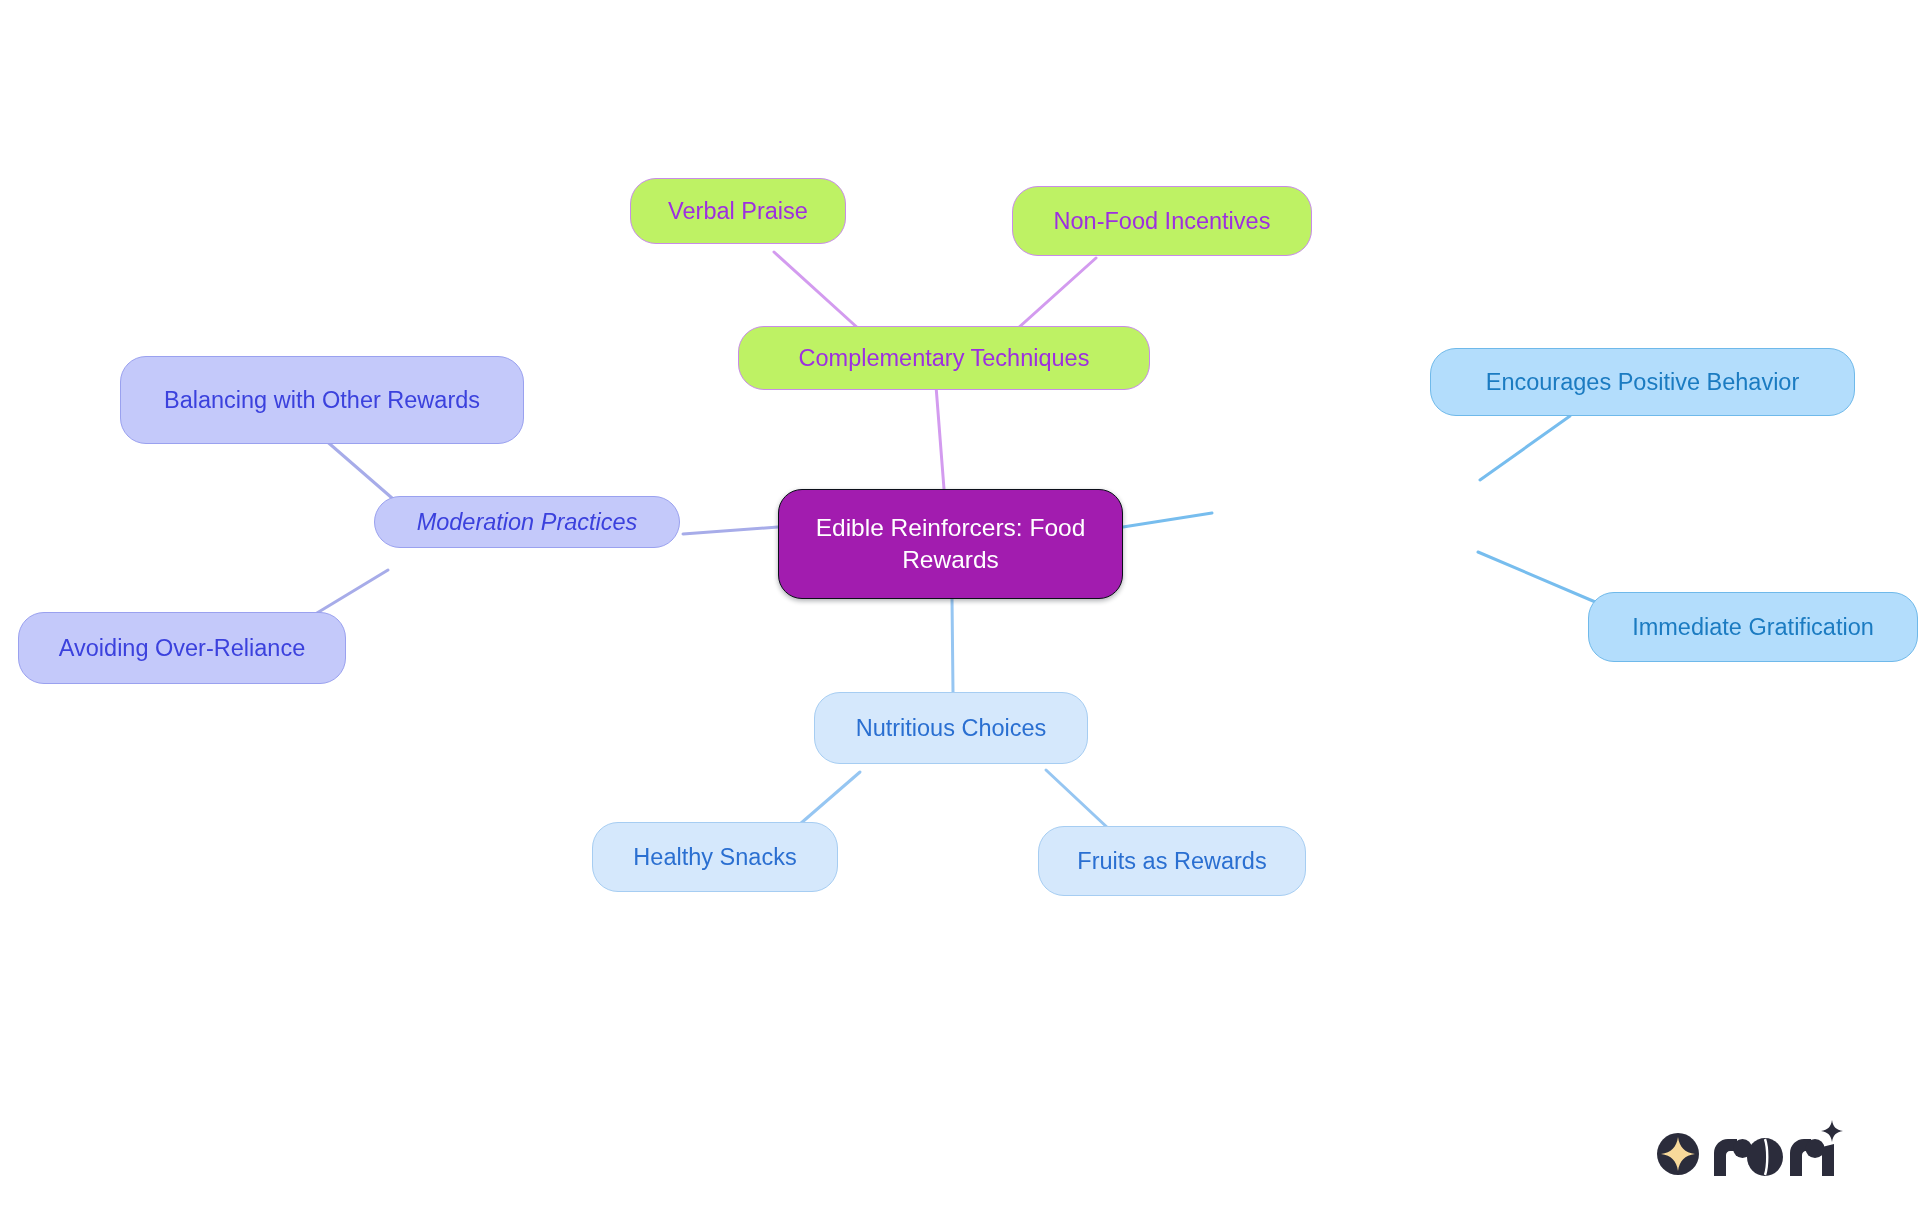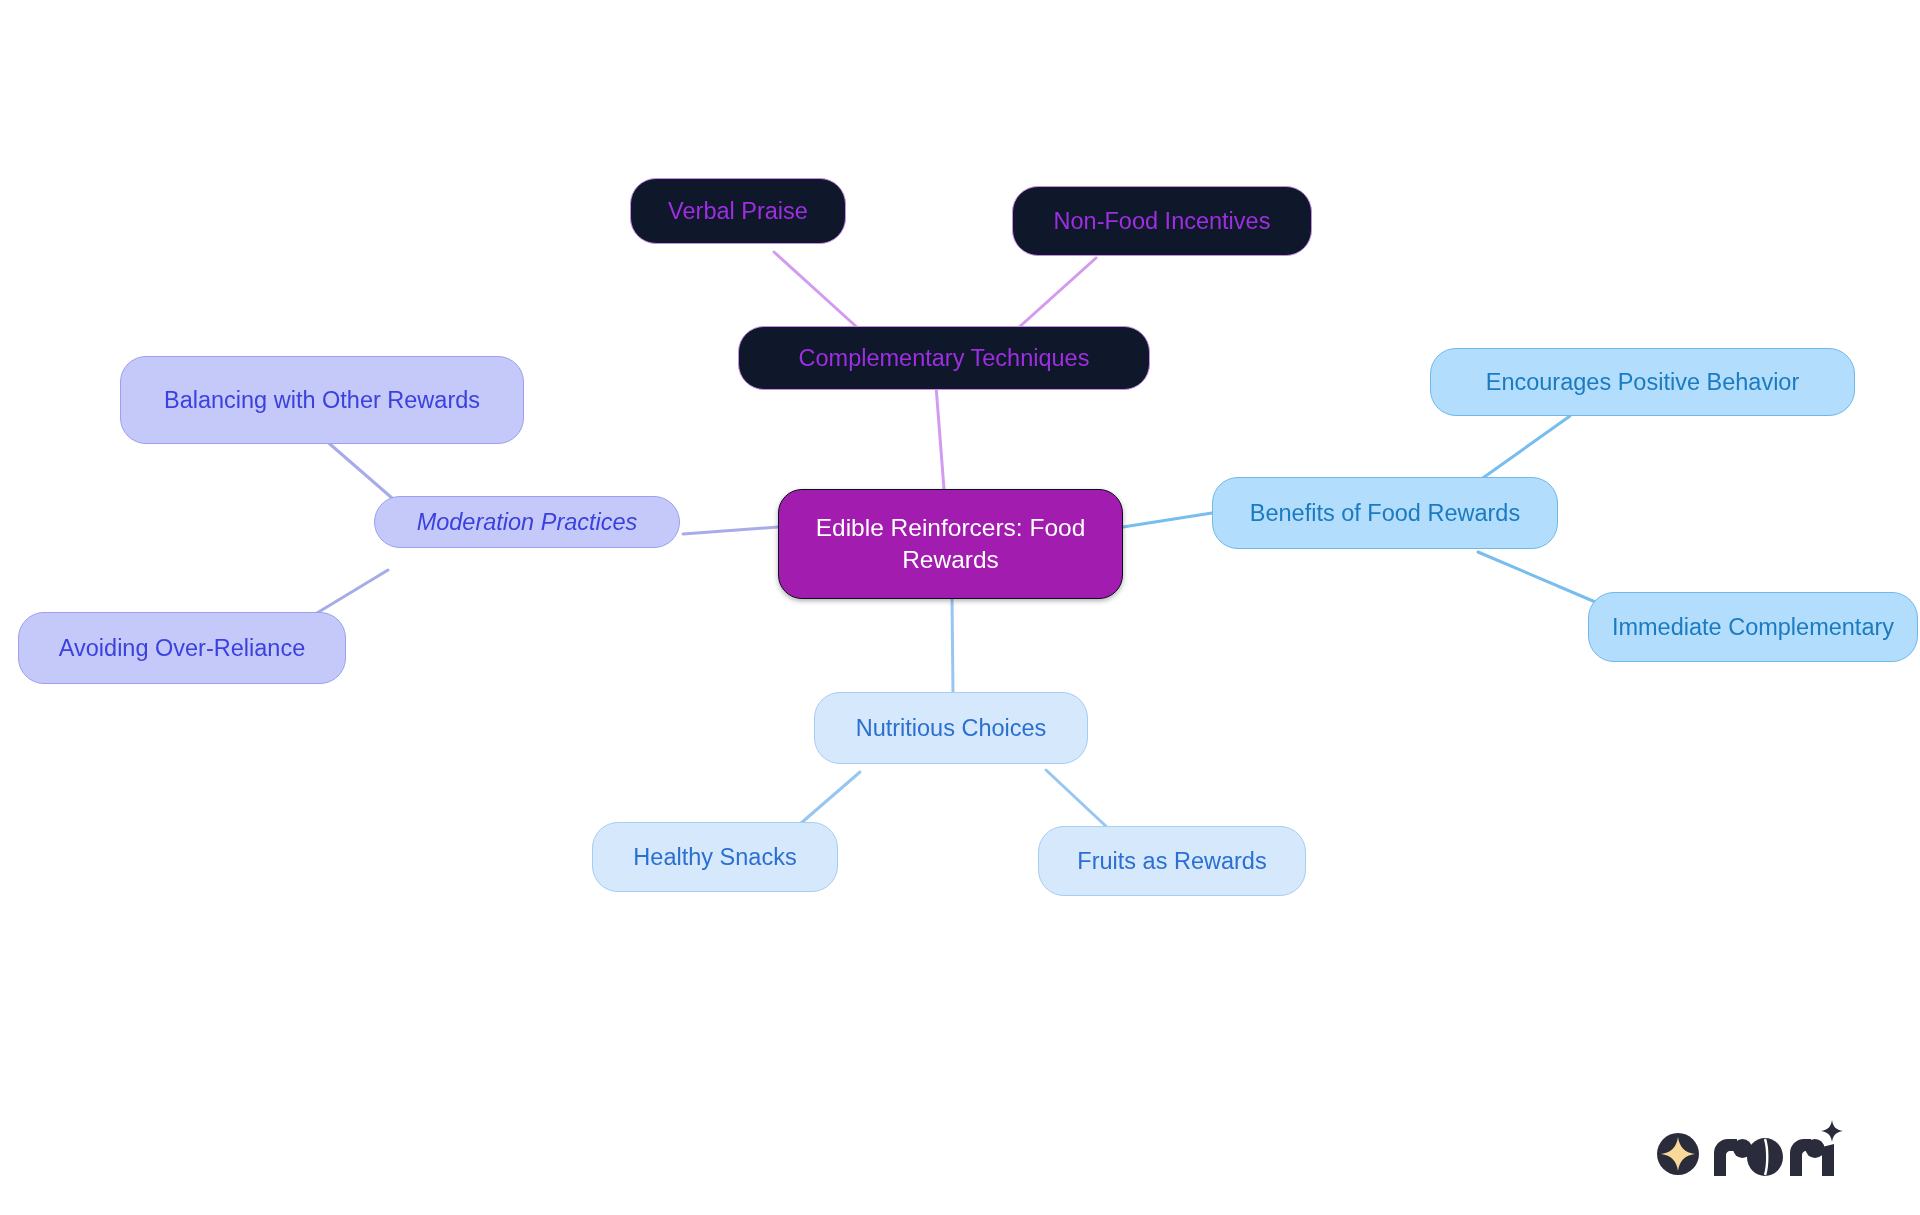--- a/index.html
+++ b/index.html
@@ -50,21 +50,21 @@
     background: #a21caf;
     border-color: #0b0f19;
     color: #ffffff;
     font-size: 24.5px;
     border-radius: 24px;
     box-shadow: 0 2px 5px rgba(10,14,25,0.33);
     z-index: 8;
   }
 
   
-  .pal-purple      { background:#0f172a; border-color:#c88ce8; color:#9d2fe0; }
+  .pal-purple      { background:#bef264; border-color:#c88ce8; color:#9d2fe0; }
   .pal-blue-strong { background:#b3ddfc; border-color:#6fb9ea; color:#1b7bc1; }
   .pal-blue-light  { background:#d5e8fc; border-color:#a6cdf2; color:#2a6fd1;border-radius:26px; }
   .pal-periwinkle  { background:#c4c9fa; border-color:#9aa1ef; color:#3b41dd; }
   .fs-23 { font-size: 23.5px; }
 
   
   #brand-logo {
     position: absolute;
     left: 1654px;
     top: 1118px;
@@ -107,25 +107,24 @@
 
   <div class="node node-root" style="left:778px; top:489px; width:345px; height:110px;">Edible Reinforcers: Food
 Rewards</div>
 
   <div class="node pal-purple fs-23" style="left:738px; top:326px; width:412px; height:64px;">Complementary Techniques</div>
 
   <div class="node pal-purple fs-23" style="left:630px; top:178px; width:216px; height:66px;">Verbal Praise</div>
 
   <div class="node pal-purple fs-23" style="left:1012px; top:186px; width:300px; height:70px;">Non-Food Incentives</div>
 
-  <div class="node pal-blue-strong fs-23" style="left:1212px; top:477px; width:346px; height:72px;">Benefits of Food Rewards</div>
 
   <div class="node pal-blue-strong fs-23" style="left:1430px; top:348px; width:425px; height:68px;">Encourages Positive Behavior</div>
 
-  <div class="node pal-blue-strong fs-23" style="left:1588px; top:592px; width:330px; height:70px;">Immediate Complementary</div>
+  <div class="node pal-blue-strong fs-23" style="left:1588px; top:592px; width:330px; height:70px;">Immediate Gratification</div>
 
   <div class="node pal-blue-light fs-23" style="left:814px; top:692px; width:274px; height:72px;">Nutritious Choices</div>
 
   <div class="node pal-blue-light fs-23" style="left:592px; top:822px; width:246px; height:70px;">Healthy Snacks</div>
 
   <div class="node pal-blue-light fs-23" style="left:1038px; top:826px; width:268px; height:70px;">Fruits as Rewards</div>
 
   <div class="node pal-periwinkle fs-23" style="left:374px; top:496px; width:306px; height:52px;font-style:italic;">Moderation Practices</div>
 
   <div class="node pal-periwinkle fs-23" style="left:120px; top:356px; width:404px; height:88px;">Balancing with Other Rewards</div>

